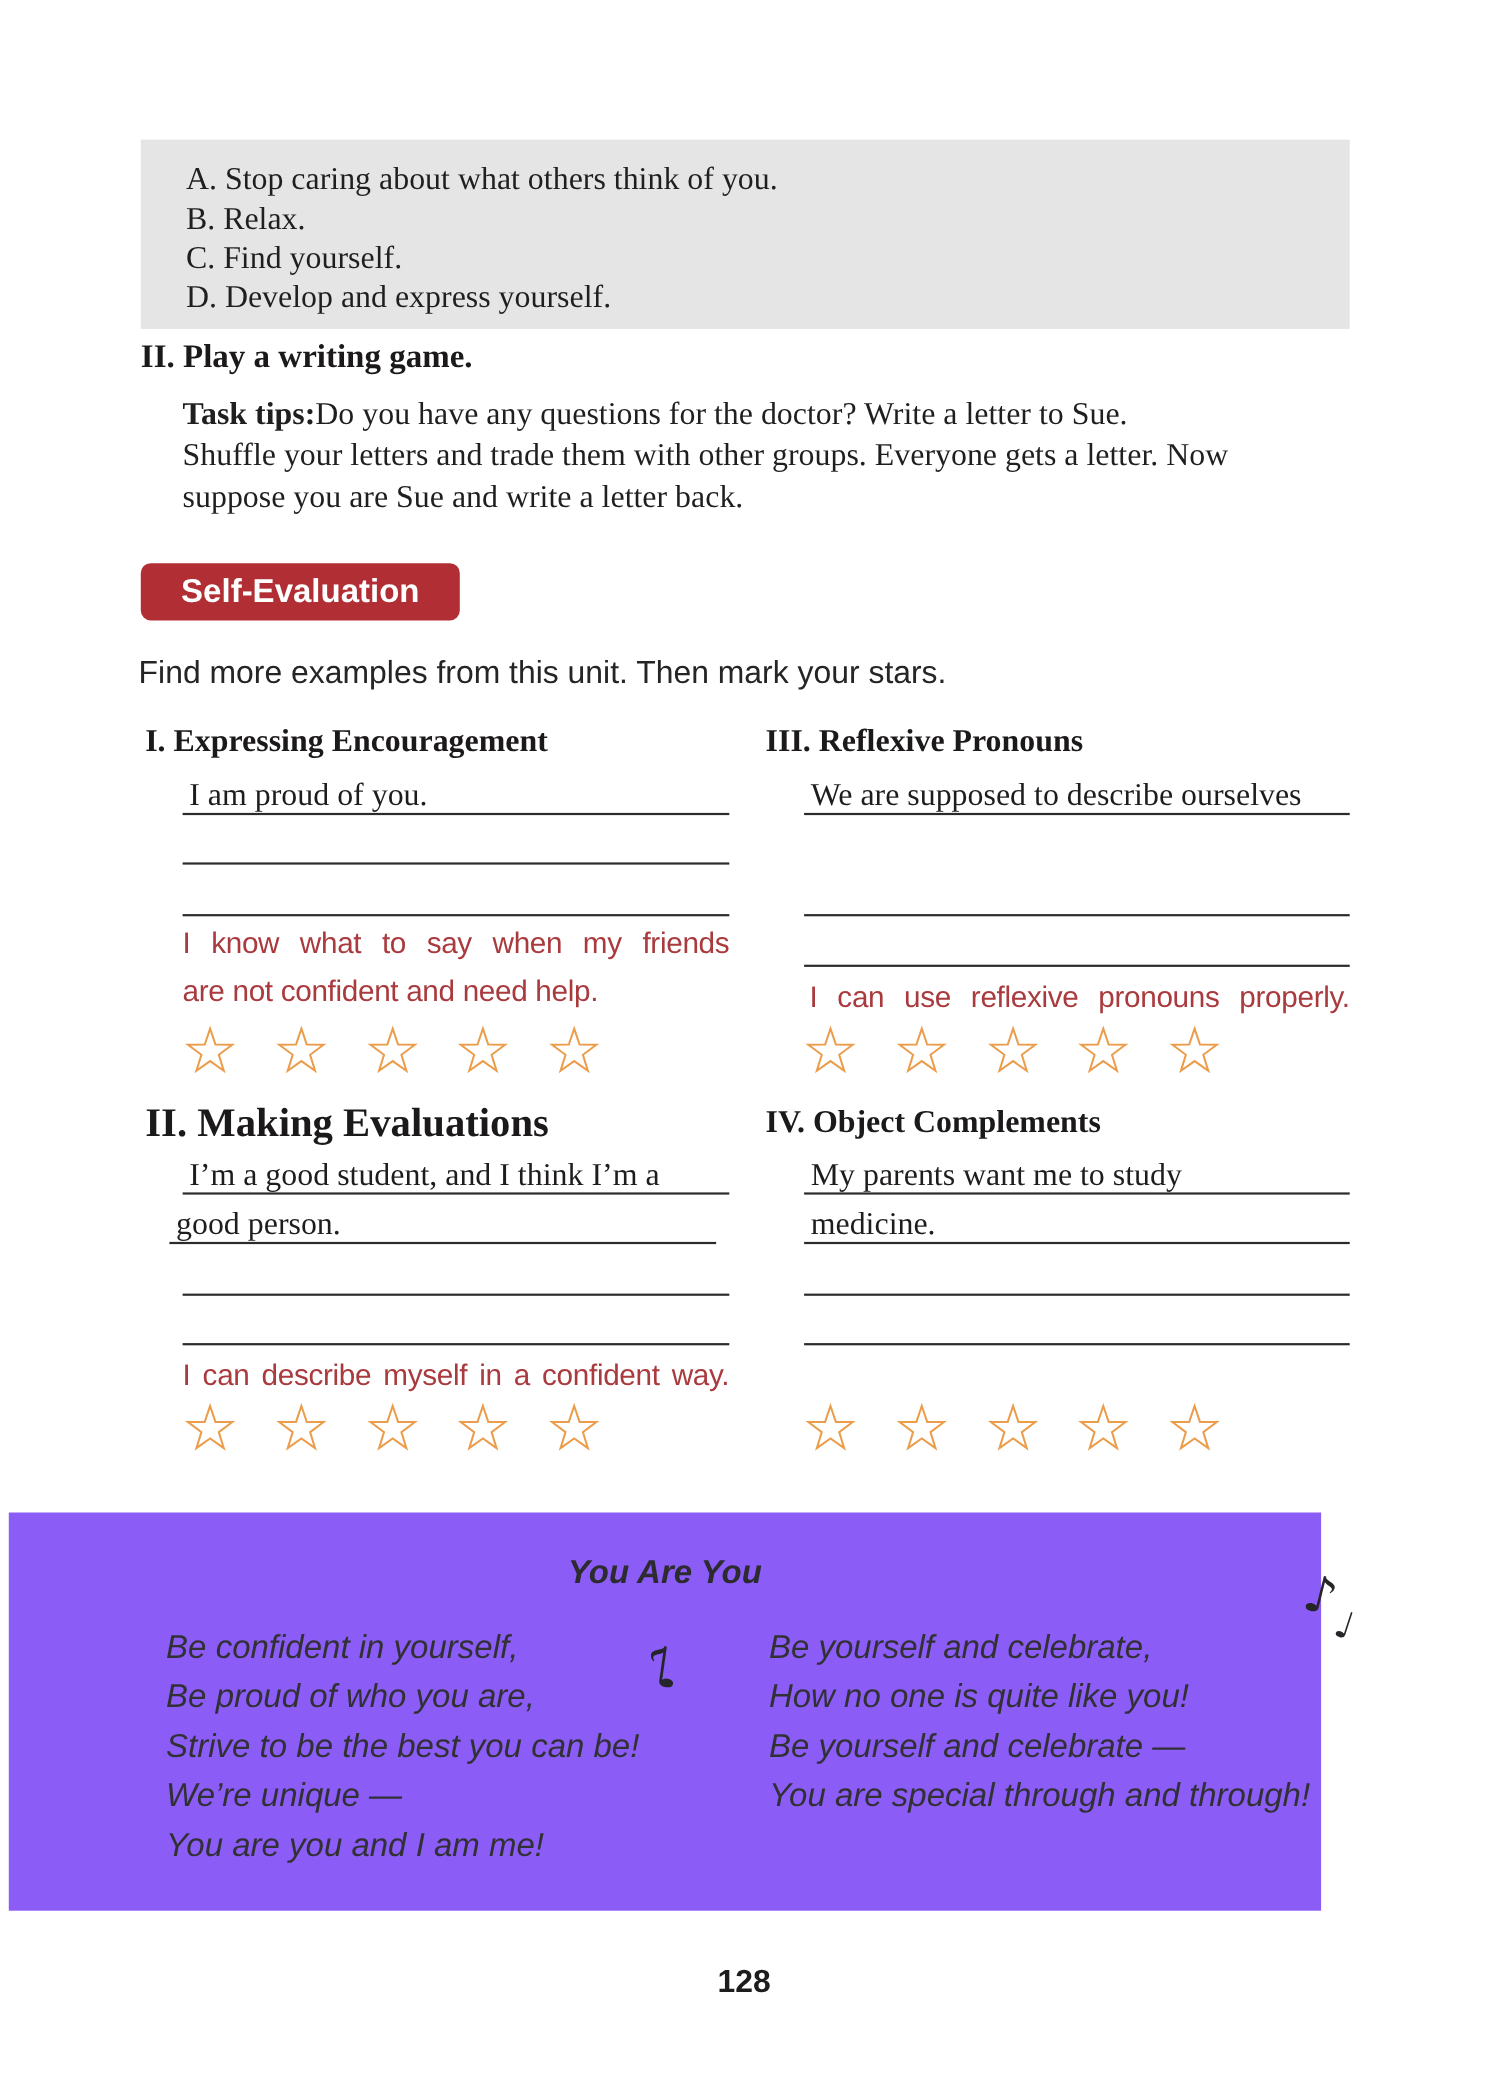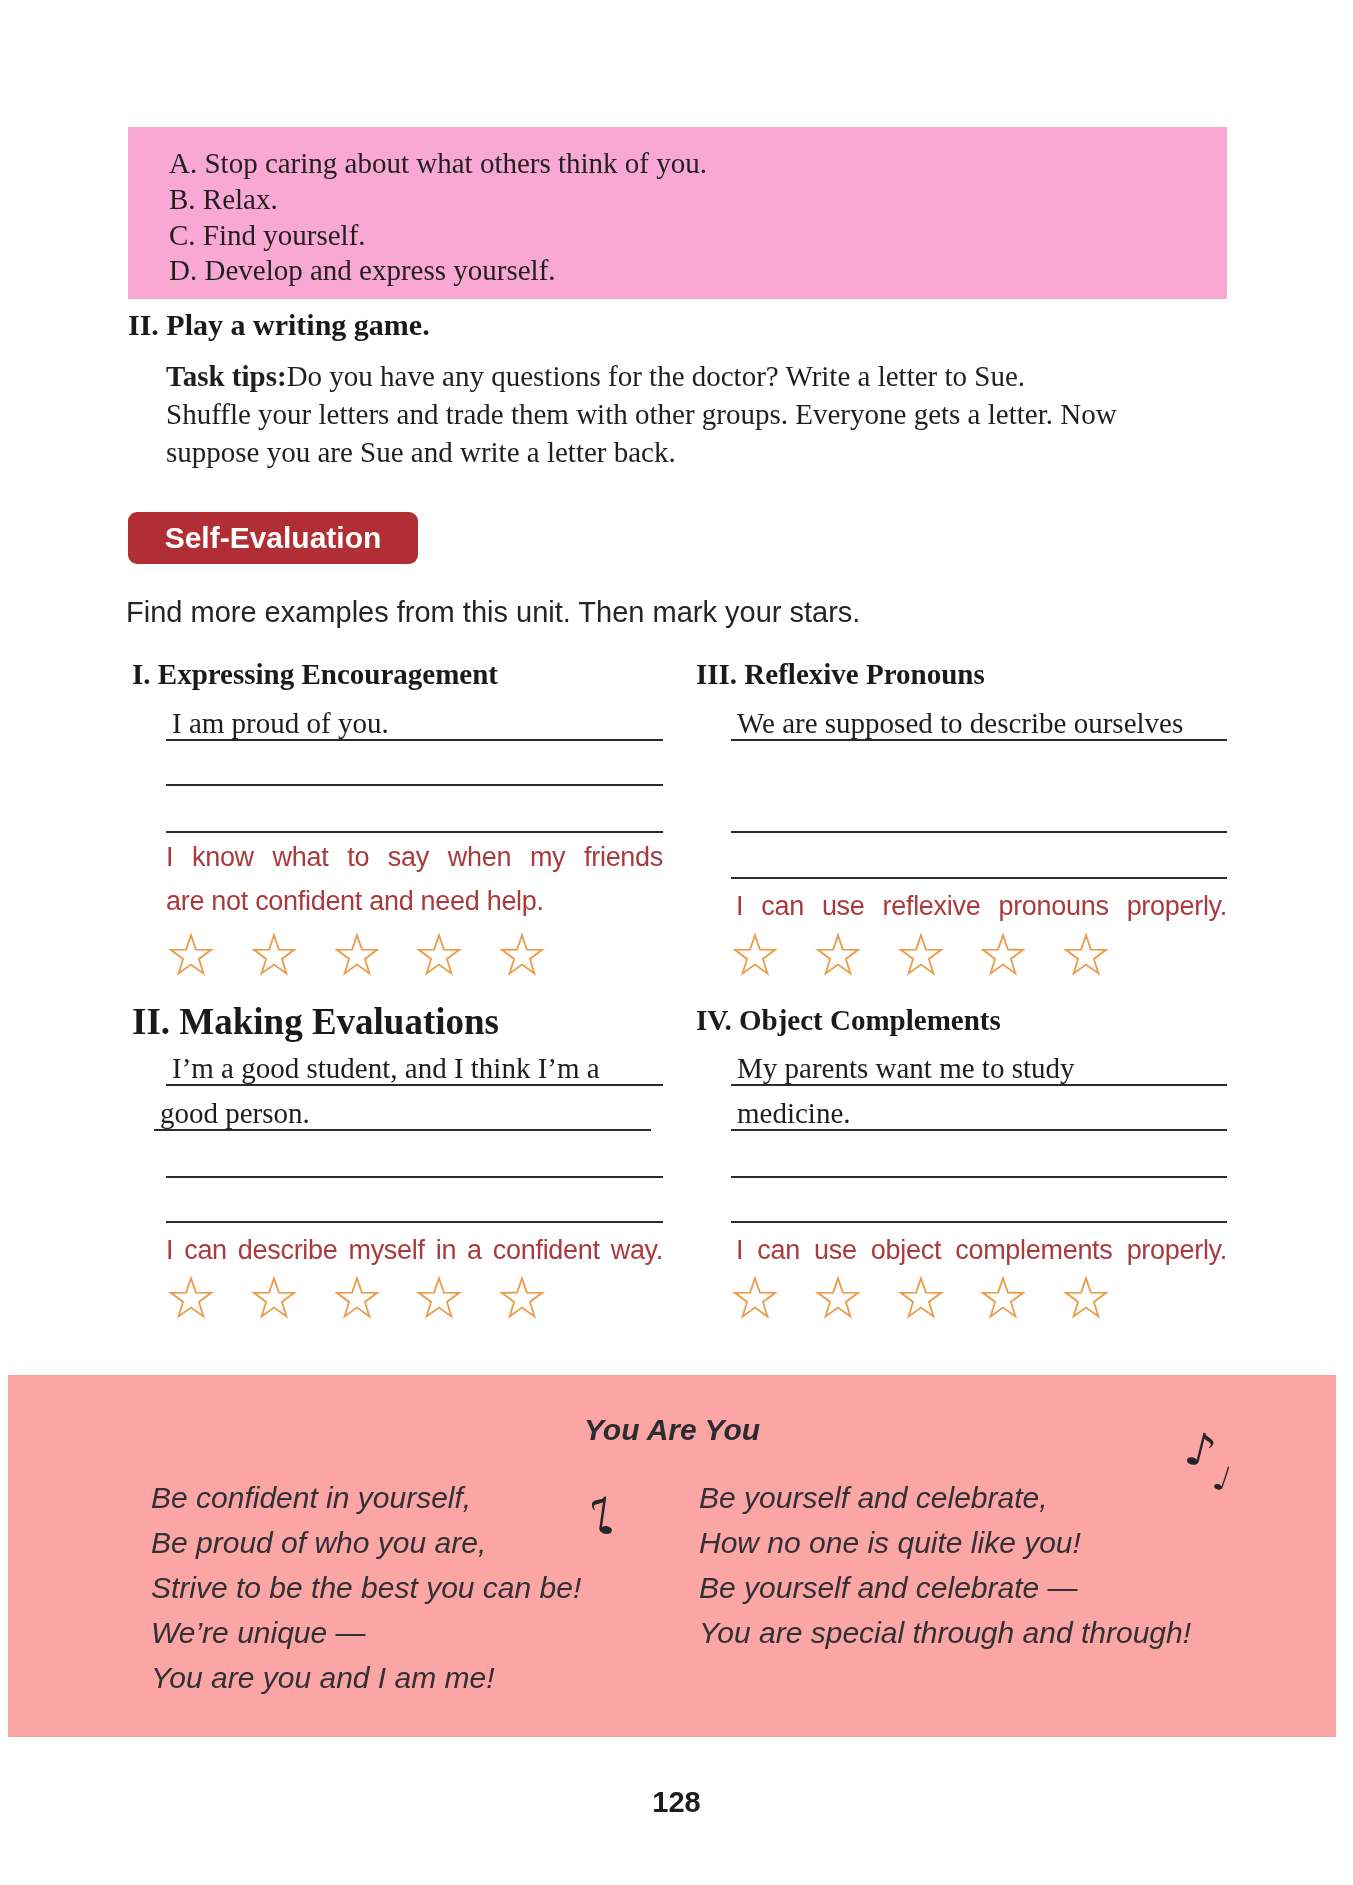--- a/index.html
+++ b/index.html
@@ -1,21 +1,21 @@
 <!DOCTYPE html>
 <html><head>
 <meta charset="utf-8">
 <style>
   html,body{margin:0;padding:0;background:#ffffff;}
   .page{position:relative;width:1353px;height:1885px;background:#ffffff;overflow:hidden;
         font-family:"Liberation Serif",serif;color:#231f20;}
 
   
   .options-box{position:absolute;left:128px;top:127px;width:1099px;height:172px;
-               background:#f9a8d4;}
+               background:#e5e5e5;}
   .option{position:absolute;left:41px;width:1020px;height:36px;line-height:36px;
           font-size:29px;color:#1f1f1f;white-space:nowrap;}
 
   
   .h-serif{position:absolute;font-weight:bold;font-size:30px;color:#1c191a;white-space:nowrap;}
   .tips{position:absolute;left:166px;top:357px;width:1062px;font-size:29px;line-height:38px;color:#1f1f1f;}
   .tips b{text-align:right;}
 
   
   .banner{position:absolute;left:128px;top:512px;width:290px;height:52px;background:#b12f34;
@@ -29,21 +29,21 @@
            display:flex;align-items:flex-end;}
   .ex-text{font-size:29px;line-height:30px;padding-left:6px;padding-bottom:1px;
            white-space:nowrap;color:#1f1c1d;}
   .cando{position:absolute;color:#a93a3e;font-family:"Liberation Sans",sans-serif;
          font-size:27px;line-height:44px;letter-spacing:-0.3px;}
   .jl{text-align:justify;text-align-last:justify;}
   .stars{position:absolute;width:377px;display:flex;justify-content:space-between;}
   .stars svg{display:block;}
 
   
-  .song-box{position:absolute;left:8px;top:1375px;width:1328px;height:362px;background:#fca5a5;}
+  .song-box{position:absolute;left:8px;top:1375px;width:1193px;height:362px;background:#8b5cf6;}
   .song-title{position:absolute;left:0;top:38px;width:100%;text-align:center;
               font-family:"Liberation Sans",sans-serif;font-style:italic;font-weight:bold;
               font-size:30px;color:#2c2c30;}
   .lyrics{position:absolute;top:100px;font-family:"Liberation Sans",sans-serif;font-style:italic;
           font-size:30px;line-height:45px;color:#313135;white-space:nowrap;}
   .music-note{position:absolute;font-family:"DejaVu Sans",sans-serif;color:#26262a;line-height:1;}
 
   .page-number{position:absolute;left:0;top:1786px;width:100%;text-align:center;
                font-family:"Liberation Sans",sans-serif;font-weight:bold;font-size:29px;color:#1d1d1d;}
 </style>
@@ -154,21 +154,20 @@
 
   <h3 class="h-serif" style="left:696px;top:1004px;margin:0;font-size:29px;">IV. Object Complements</h3>
   <div class="ex-line" style="left:731px;top:1039px;width:496px;">
     <span class="ex-text">My parents want me to study</span>
   </div>
   <div class="ex-line" style="left:731px;top:1084px;width:496px;">
     <span class="ex-text">medicine.</span>
   </div>
   <div class="ex-line" style="left:731px;top:1131px;width:496px;"></div>
   <div class="ex-line" style="left:731px;top:1176px;width:496px;"></div>
-  <div class="cando jl" style="left:736px;top:1228px;width:491px;">I can use object complements properly.</div>
   <div class="stars" style="left:732px;top:1275px;">
     <svg width="46" height="45" viewBox="0 0 50 48">
         <polygon points="25,3 30.3,18.7 46.9,18.9 33.6,28.8 38.5,44.6 25,35 11.5,44.6 16.4,28.8 3.1,18.9 19.7,18.7" fill="#ffffff" stroke="#eb9d4b" stroke-width="2"></polygon>
       </svg>
     <svg width="46" height="45" viewBox="0 0 50 48">
         <polygon points="25,3 30.3,18.7 46.9,18.9 33.6,28.8 38.5,44.6 25,35 11.5,44.6 16.4,28.8 3.1,18.9 19.7,18.7" fill="#ffffff" stroke="#eb9d4b" stroke-width="2"></polygon>
       </svg>
     <svg width="46" height="45" viewBox="0 0 50 48">
         <polygon points="25,3 30.3,18.7 46.9,18.9 33.6,28.8 38.5,44.6 25,35 11.5,44.6 16.4,28.8 3.1,18.9 19.7,18.7" fill="#ffffff" stroke="#eb9d4b" stroke-width="2"></polygon>
       </svg>

